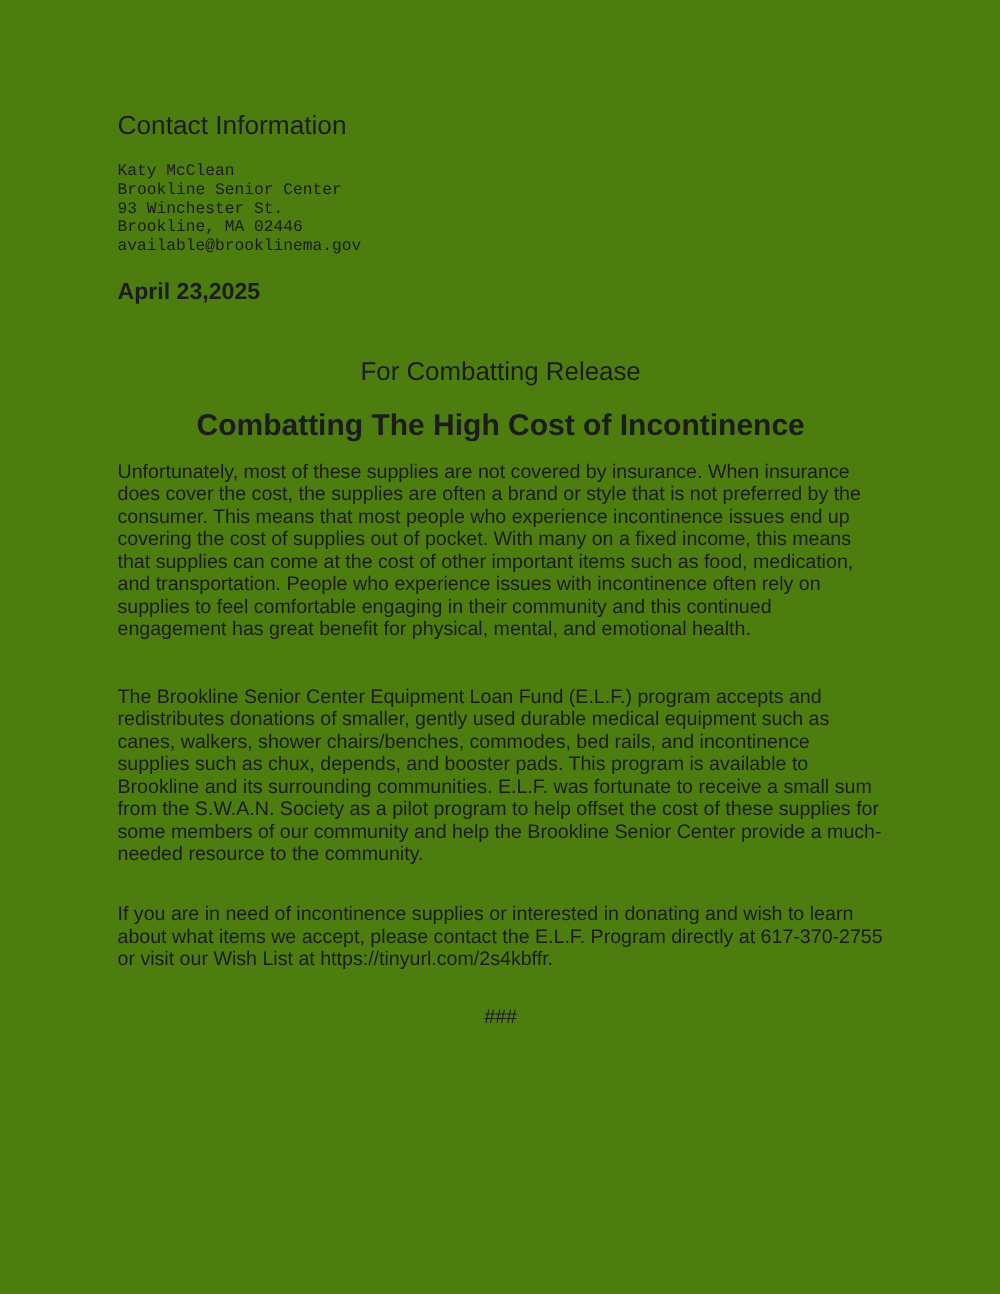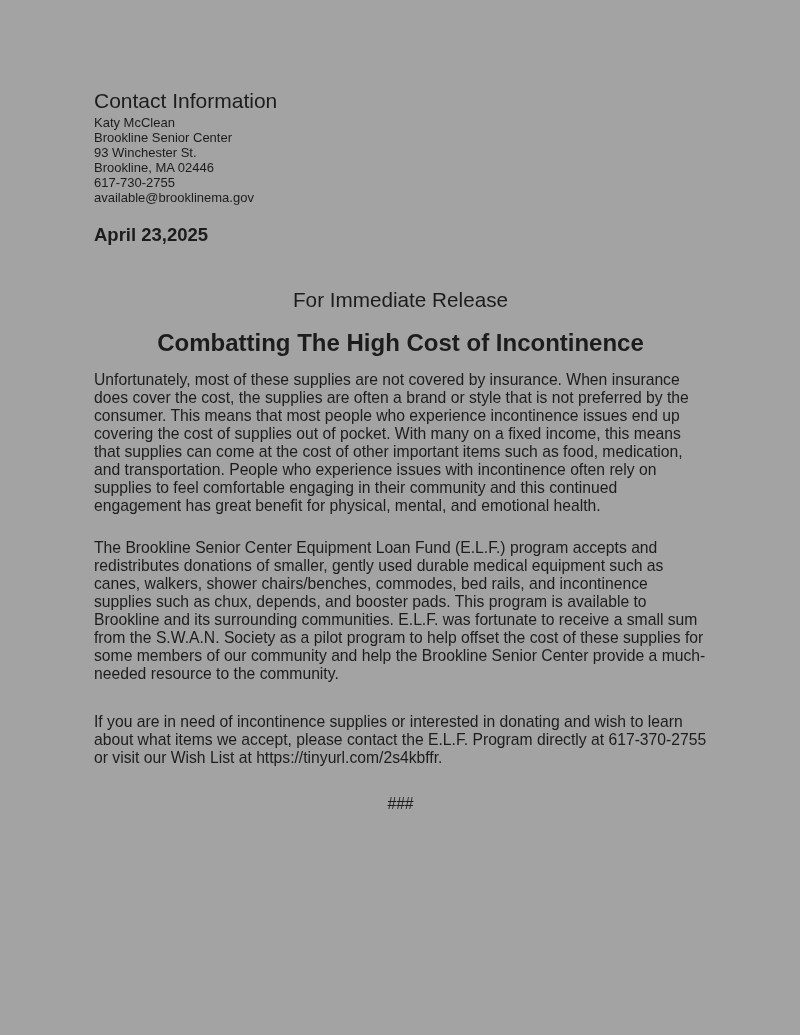--- a/index.html
+++ b/index.html
@@ -6,34 +6,35 @@
     margin: 0;
     padding: 0;
     background: #ffffff;
   }
   .page {
     position: relative;
     width: 800px;
     height: 1035px;
     box-sizing: border-box;
     padding: 89px 93px 8px 94px;
-    background: #a3a3a3;
+    background: #4d7c0f;
     color: #1c1c1c;
     font-family: "Liberation Sans", sans-serif;
     overflow: hidden;
     -webkit-font-smoothing: antialiased;
   }
   .contact-heading {
     font-size: 21px;
     line-height: 24px;
     font-weight: 400;
     margin: 0;
   }
   .contact-lines {
-    margin-top: 2px;
+    margin-top: 16px;
+    font-family: Liberation Mono, monospace;
   }
   .contact-line {
     font-size: 13px;
     line-height: 15.1px;
   }
   .date-line {
     margin-top: 18px;
     font-size: 18.5px;
     line-height: 22px;
     font-weight: bold;
@@ -51,48 +52,47 @@
     font-weight: 700;
     text-align: center;
   }
   .body-par {
     font-size: 15.7px;
     line-height: 18px;
     margin: 0;
   }
   .par-1 { margin-top: 18px; }
   .par-2 { margin-top: 14px; }
-  .par-3 { margin-top: 24px; }
+  .par-3 { margin-top: 36px; }
   .par-4 { margin-top: 30px; }
   .end-mark {
     margin-top: 28px;
     font-size: 15.7px;
     line-height: 18px;
     text-align: center;
   }
 </style>
 </head>
 <body>
 
 <div class="page">
 
   <div class="contact-heading">Contact Information</div>
 
   <div class="contact-lines">
     <div class="contact-line">Katy McClean</div>
     <div class="contact-line">Brookline Senior Center</div>
     <div class="contact-line">93 Winchester St.</div>
     <div class="contact-line">Brookline, MA 02446</div>
-    <div class="contact-line">617-730-2755</div>
     <div class="contact-line">available@brooklinema.gov</div>
   </div>
 
   <div class="date-line">April 23,2025</div>
 
-  <div class="release-line">For Immediate Release</div>
+  <div class="release-line">For Combatting Release</div>
 
   <div class="press-title">Combatting The High Cost of Incontinence</div>
 
 
   <p class="body-par par-2">Unfortunately, most of these supplies are not covered by insurance. When insurance does cover the cost, the supplies are often a brand or style that is not preferred by the consumer. This means that most people who experience incontinence issues end up covering the cost of supplies out of pocket. With many on a fixed income, this means that supplies can come at the cost of other important items such as food, medication, and transportation. People who experience issues with incontinence often rely on supplies to feel comfortable engaging in their community and this continued engagement has great benefit for physical, mental, and emotional health.</p>
 
   <p class="body-par par-3">The Brookline Senior Center Equipment Loan Fund (E.L.F.) program accepts and redistributes donations of smaller, gently used durable medical equipment such as canes, walkers, shower chairs/benches, commodes, bed rails, and incontinence supplies such as chux, depends, and booster pads. This program is available to Brookline and its surrounding communities. E.L.F. was fortunate to receive a small sum from the S.W.A.N. Society as a pilot program to help offset the cost of these supplies for some members of our community and help the Brookline Senior Center provide a much-needed resource to the community.</p>
 
   <p class="body-par par-4">If you are in need of incontinence supplies or interested in donating and wish to learn about what items we accept, please contact the E.L.F. Program directly at 617-370-2755 or visit our Wish List at https://tinyurl.com/2s4kbffr.</p>
 

